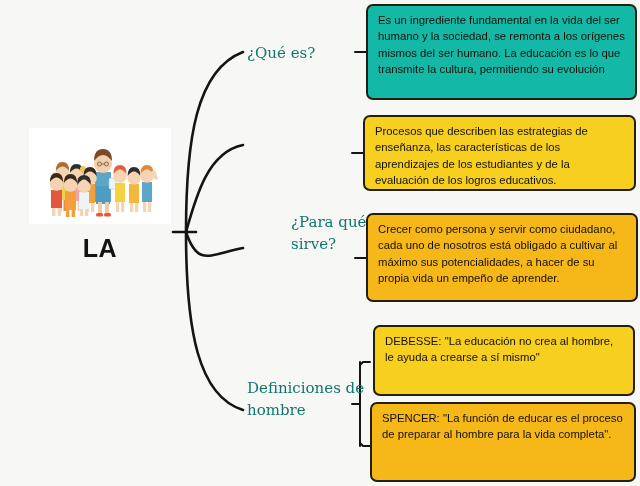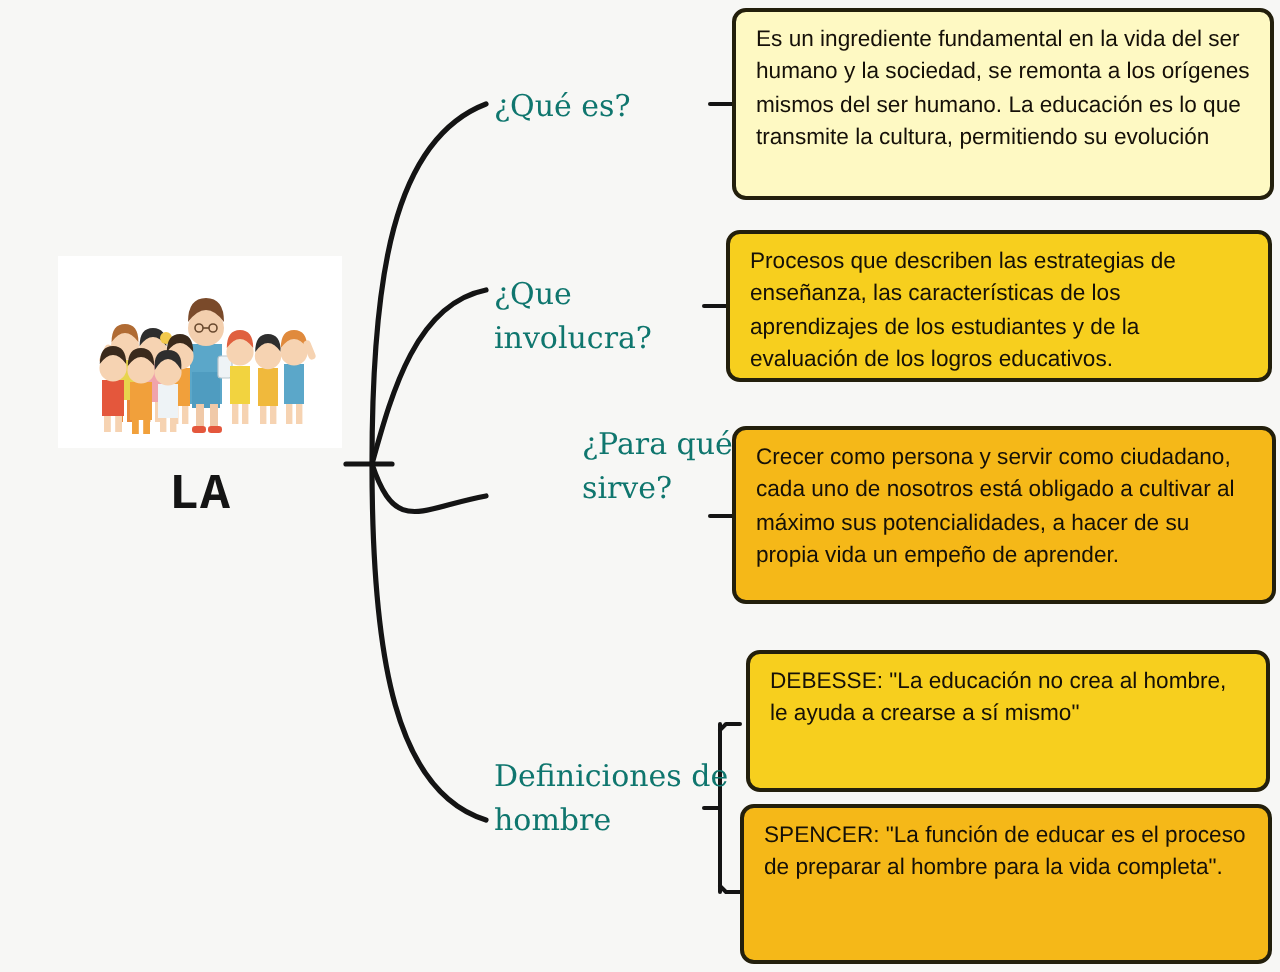--- a/index.html
+++ b/index.html
@@ -41,21 +41,21 @@
     width: 142px;
     height: 96px;
     margin: 0 auto;
     background: #ffffff;
     position: relative;
     overflow: hidden;
   }
   .clip-frame svg { display: block; }
   .center-title {
     margin-top: 10px;
-    font-family: Liberation Mono, monospace;
+    font-family: Liberation Sans, sans-serif;
     font-weight: bold;
     font-size: 25px;
     line-height: 1.12;
     color: #141414;
     letter-spacing: 0.5px;
   }
   
   .branch-label {
     position: absolute;
     font-family: "DejaVu Serif", "Liberation Serif", serif;
@@ -204,28 +204,26 @@
           <path d="M48.4 57 q6.6 -11 13.2 0 q1 -10 -6.6 -10 q-7.6 0 -6.6 10z" fill="#2e2e2e"></path>
         </g>
       </svg>
     </div>
     <div class="center-title">
       <div>LA</div>
     </div>
   </div>
 
   <div class="branch-label bl-1">¿Qué es?</div>
-  <div class="branch-label bl-2">¿Que
-involucra?</div>
   <div class="branch-label bl-3">¿Para qué
 sirve?</div>
   <div class="branch-label bl-4">Definiciones de
 hombre</div>
 
-  <div class="box box-amber box-1" style="background: #fef9c3;">Es un ingrediente fundamental en la vida del ser humano y la sociedad, se remonta a los orígenes mismos del ser humano. La educación es lo que transmite la cultura, permitiendo su evolución</div>
+  <div class="box box-amber box-1" style="background: #14b8a6;">Es un ingrediente fundamental en la vida del ser humano y la sociedad, se remonta a los orígenes mismos del ser humano. La educación es lo que transmite la cultura, permitiendo su evolución</div>
   <div class="box box-yellow box-2" style="background: rgb(247, 207, 30);">Procesos que describen las estrategias de enseñanza, las características de los aprendizajes de los estudiantes y de la evaluación de los logros educativos.</div>
   <div class="box box-amber box-3" style="background: rgb(245, 184, 24);"> Crecer como persona y servir como ciudadano, cada uno de nosotros está obligado a cultivar al máximo sus potencialidades, a hacer de su propia vida un empeño de aprender.</div>
   <div class="box box-yellow box-4" style="background: rgb(247, 207, 30);"> DEBESSE:
 "La educación no crea al hombre, le ayuda a crearse a sí mismo"</div>
   <div class="box box-amber box-5" style="background: rgb(245, 184, 24);">SPENCER:
 "La función de educar es el proceso de preparar al hombre para la vida completa".</div>
 
 </div>
 
 </body></html>

